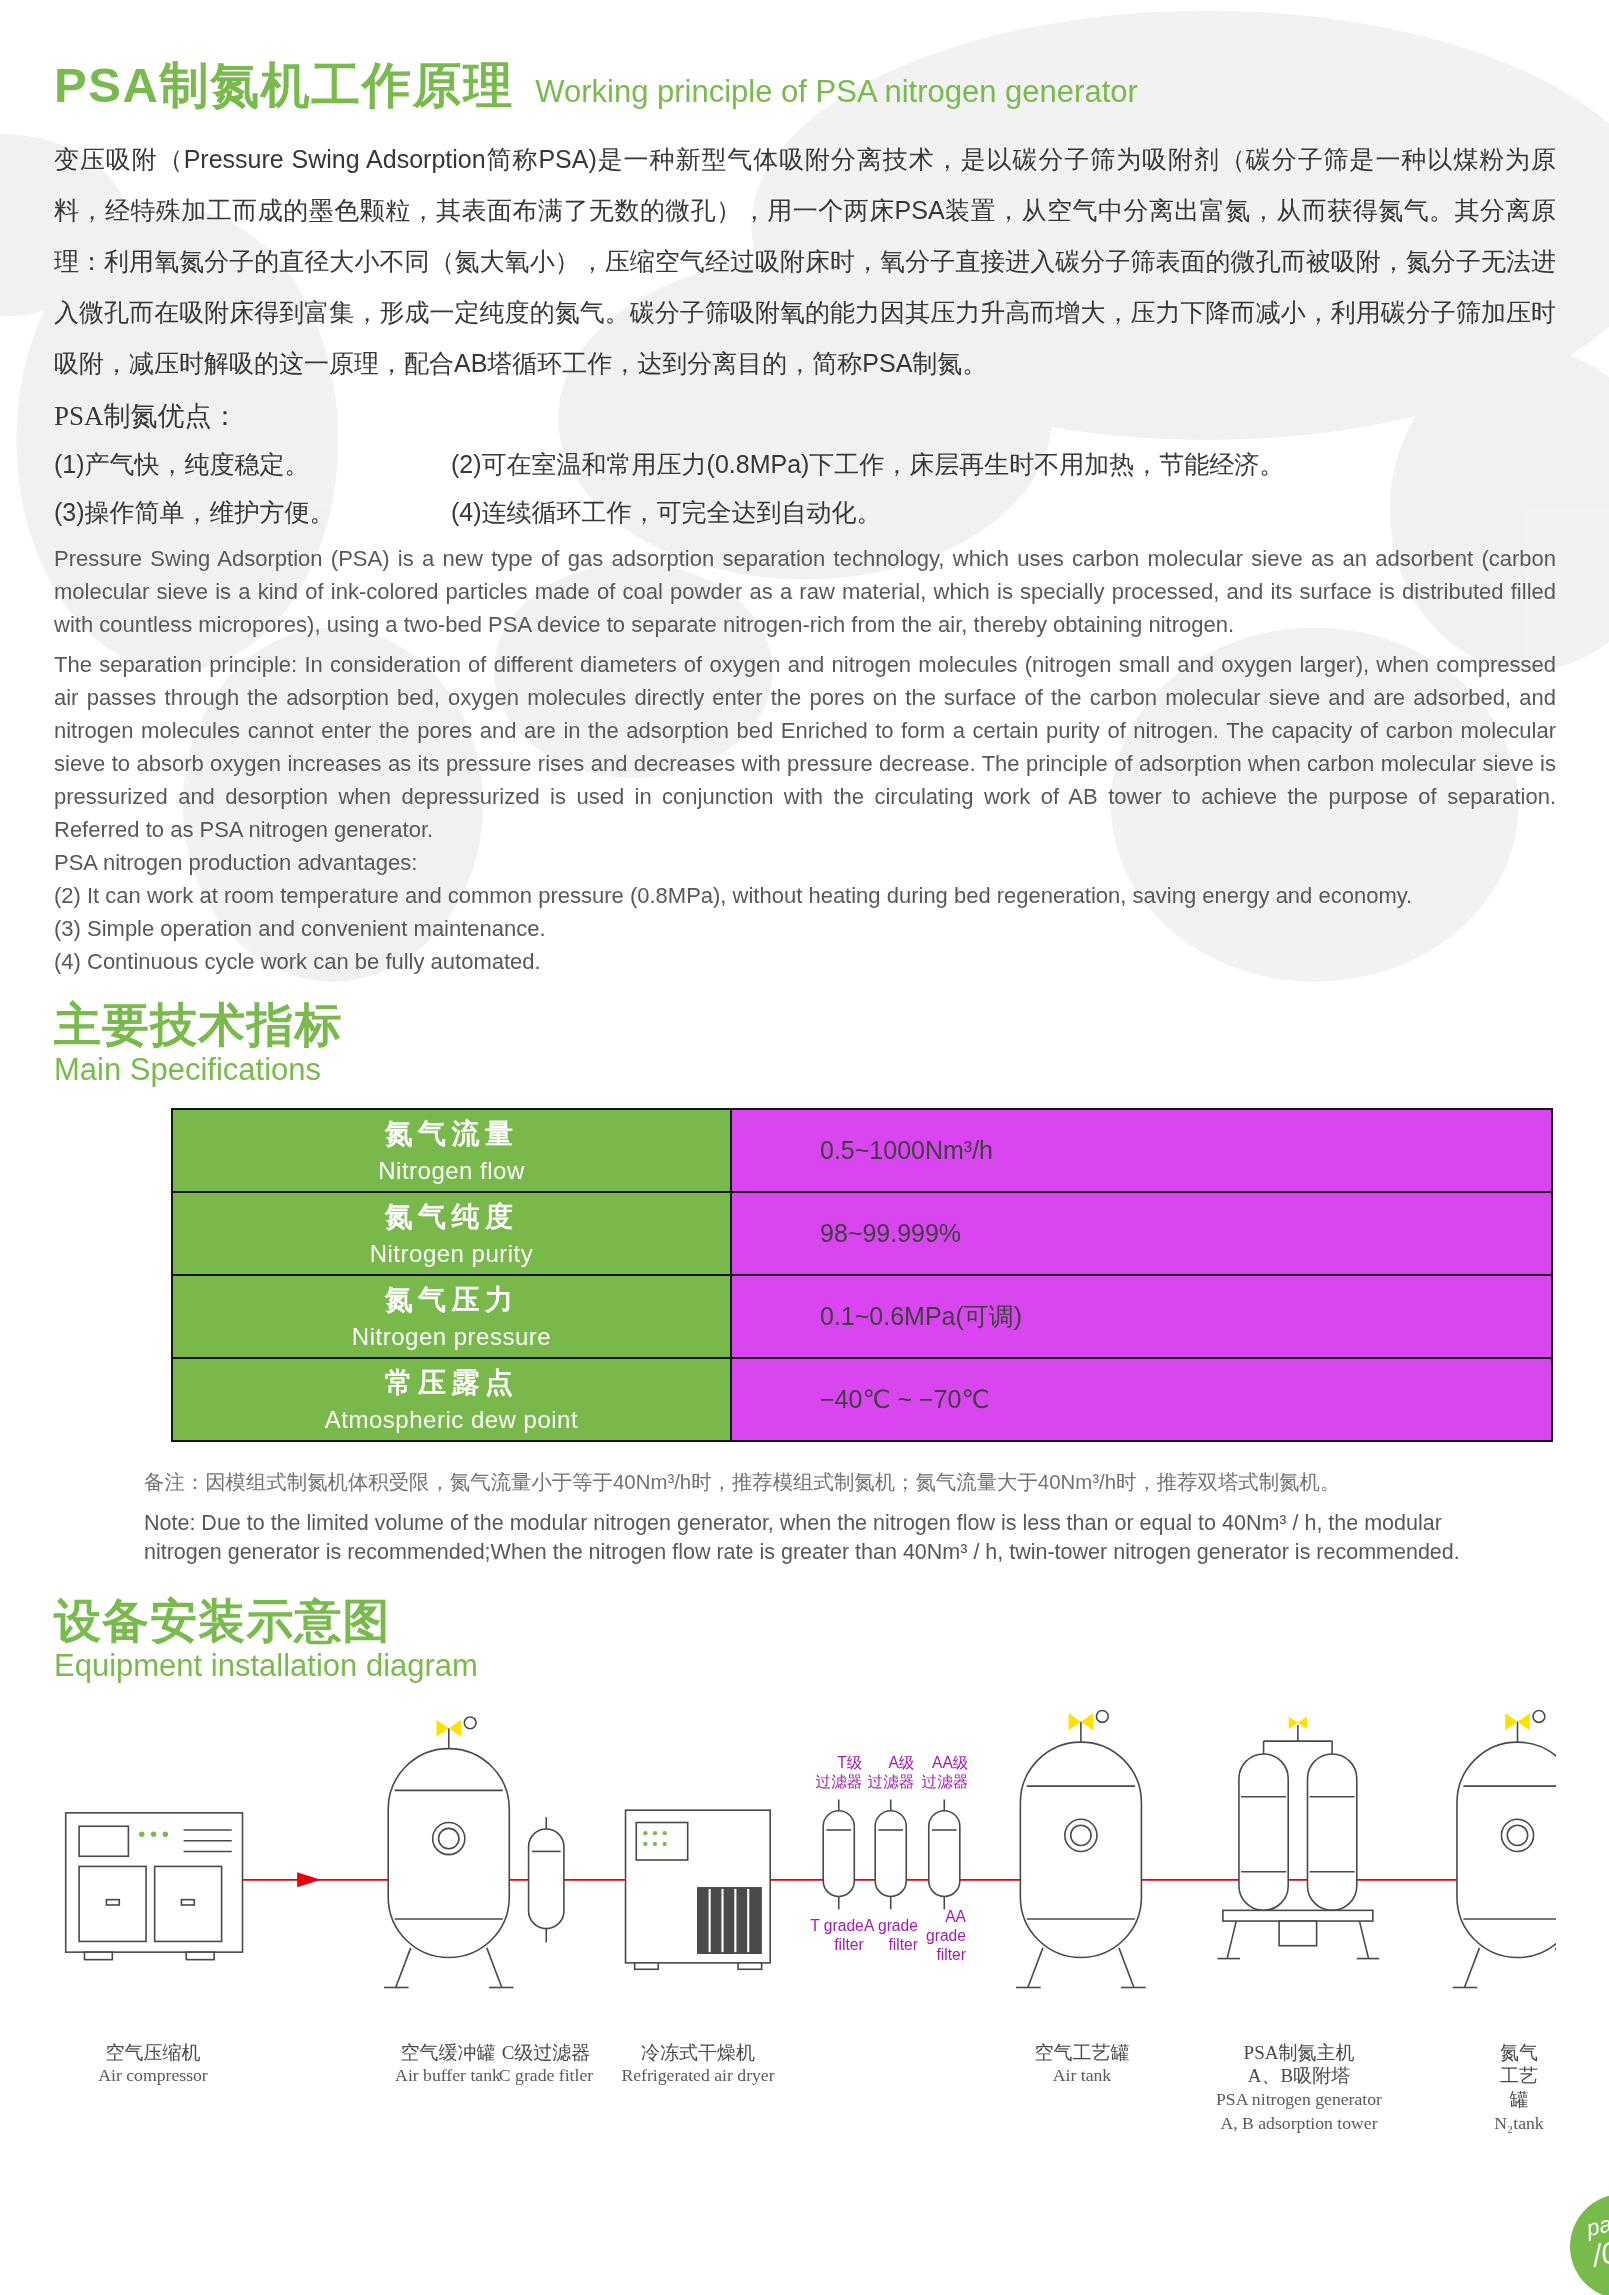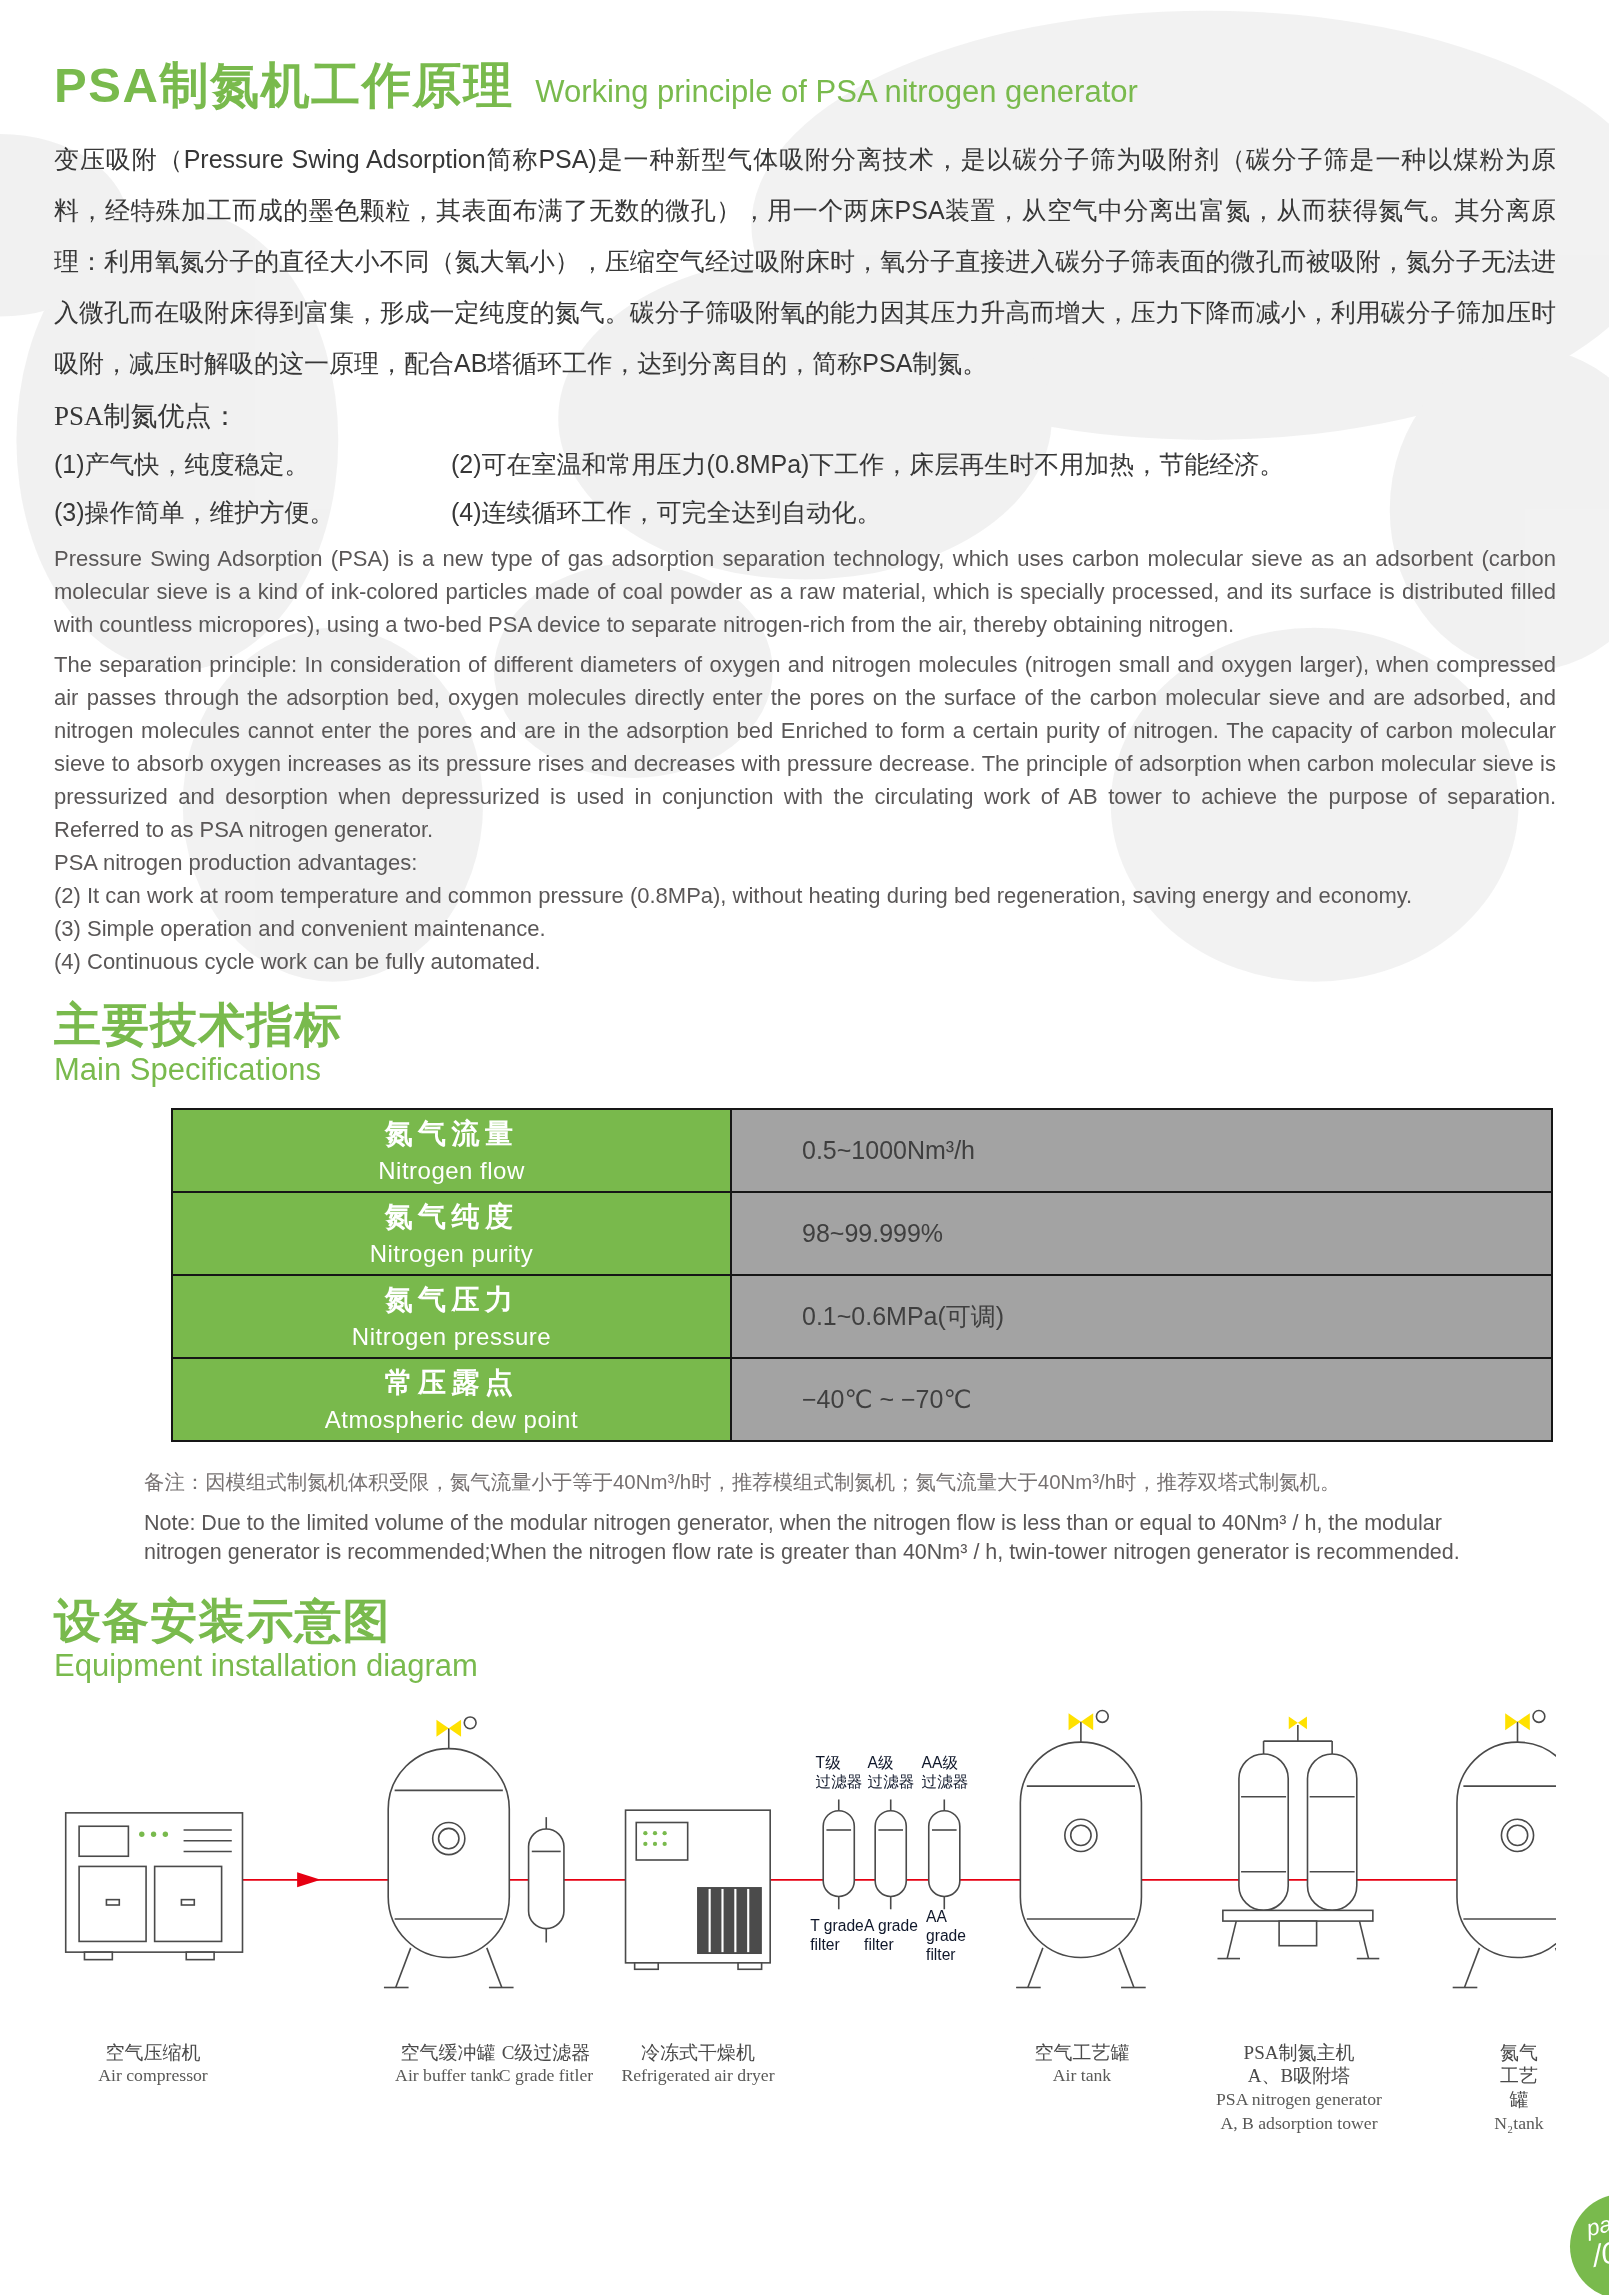--- a/index.html
+++ b/index.html
@@ -25,28 +25,28 @@
 .sec-zh{margin-top:21.5px;font-size:47px;font-weight:bold;color:var(--green);line-height:52px;letter-spacing:1.1px;}
 .sec-en{margin-top:2.1px;font-size:31px;color:var(--green);line-height:33px;}
 
 .spec-table{margin:21.5px 0 0 117px;width:1382px;border:2.7px solid #161616;box-sizing:border-box;}
 .spec-row{display:flex;height:81px;border-bottom:2.7px solid #161616;}
 .spec-row:last-child{border-bottom:none;}
 .spec-name{width:559px;flex:none;background:var(--tgreen);border-right:2.7px solid #161616;
   display:flex;flex-direction:column;align-items:center;justify-content:center;color:#fff;box-sizing:border-box;}
 .spec-name .zh{font-size:28px;font-weight:bold;letter-spacing:5.4px;}
 .spec-name .en{font-size:24px;margin-top:4.3px;letter-spacing:0.5px;}
-.spec-val{flex:1;display:flex;align-items:center;padding-left:70px;font-size:25px;color:#3f3f3f;background:#a3a3a3;}
+.spec-val{flex:1;display:flex;align-items:center;padding-left:88px;font-size:25px;color:#3f3f3f;background:#d946ef;}
 
 .note-zh{margin:26px 0 0 90px;font-size:20.4px;color:var(--ngray);}
 .note-en{margin:13px 0 0 90px;font-size:21.5px;color:var(--gray);line-height:29px;}
 
 .diagram{position:relative;margin-top:13px;height:461px;}
 .diag-svg{position:absolute;left:0;top:0;}
-.f-label{position:absolute;transform:translateX(-50%);text-align:left;font-size:15.6px;color:#0f172a;line-height:19.3px;}
+.f-label{position:absolute;transform:translateX(-50%);text-align:right;font-size:15.6px;color:#a21caf;line-height:19.3px;}
 .eq-label{position:absolute;transform:translateX(-50%);text-align:center;color:#4a4a4a;font-family:Liberation Serif, serif;}
 .eq-label .zh{font-size:19px;line-height:23.6px;}
 .eq-label .en{font-size:17.7px;line-height:23.6px;color:#595957;}
 
 .badge{position:absolute;left:1570px;top:2194px;width:105px;height:105px;border-radius:50%;
   background:var(--green);color:#fff;z-index:2;}
 .badge-inner{transform:rotate(-12deg);padding:15px 0 0 18px;font-style:italic;}
 .badge .l1{font-size:22.5px;line-height:25px;}
 .badge .l2{font-size:30px;line-height:32px;}
 </style>

